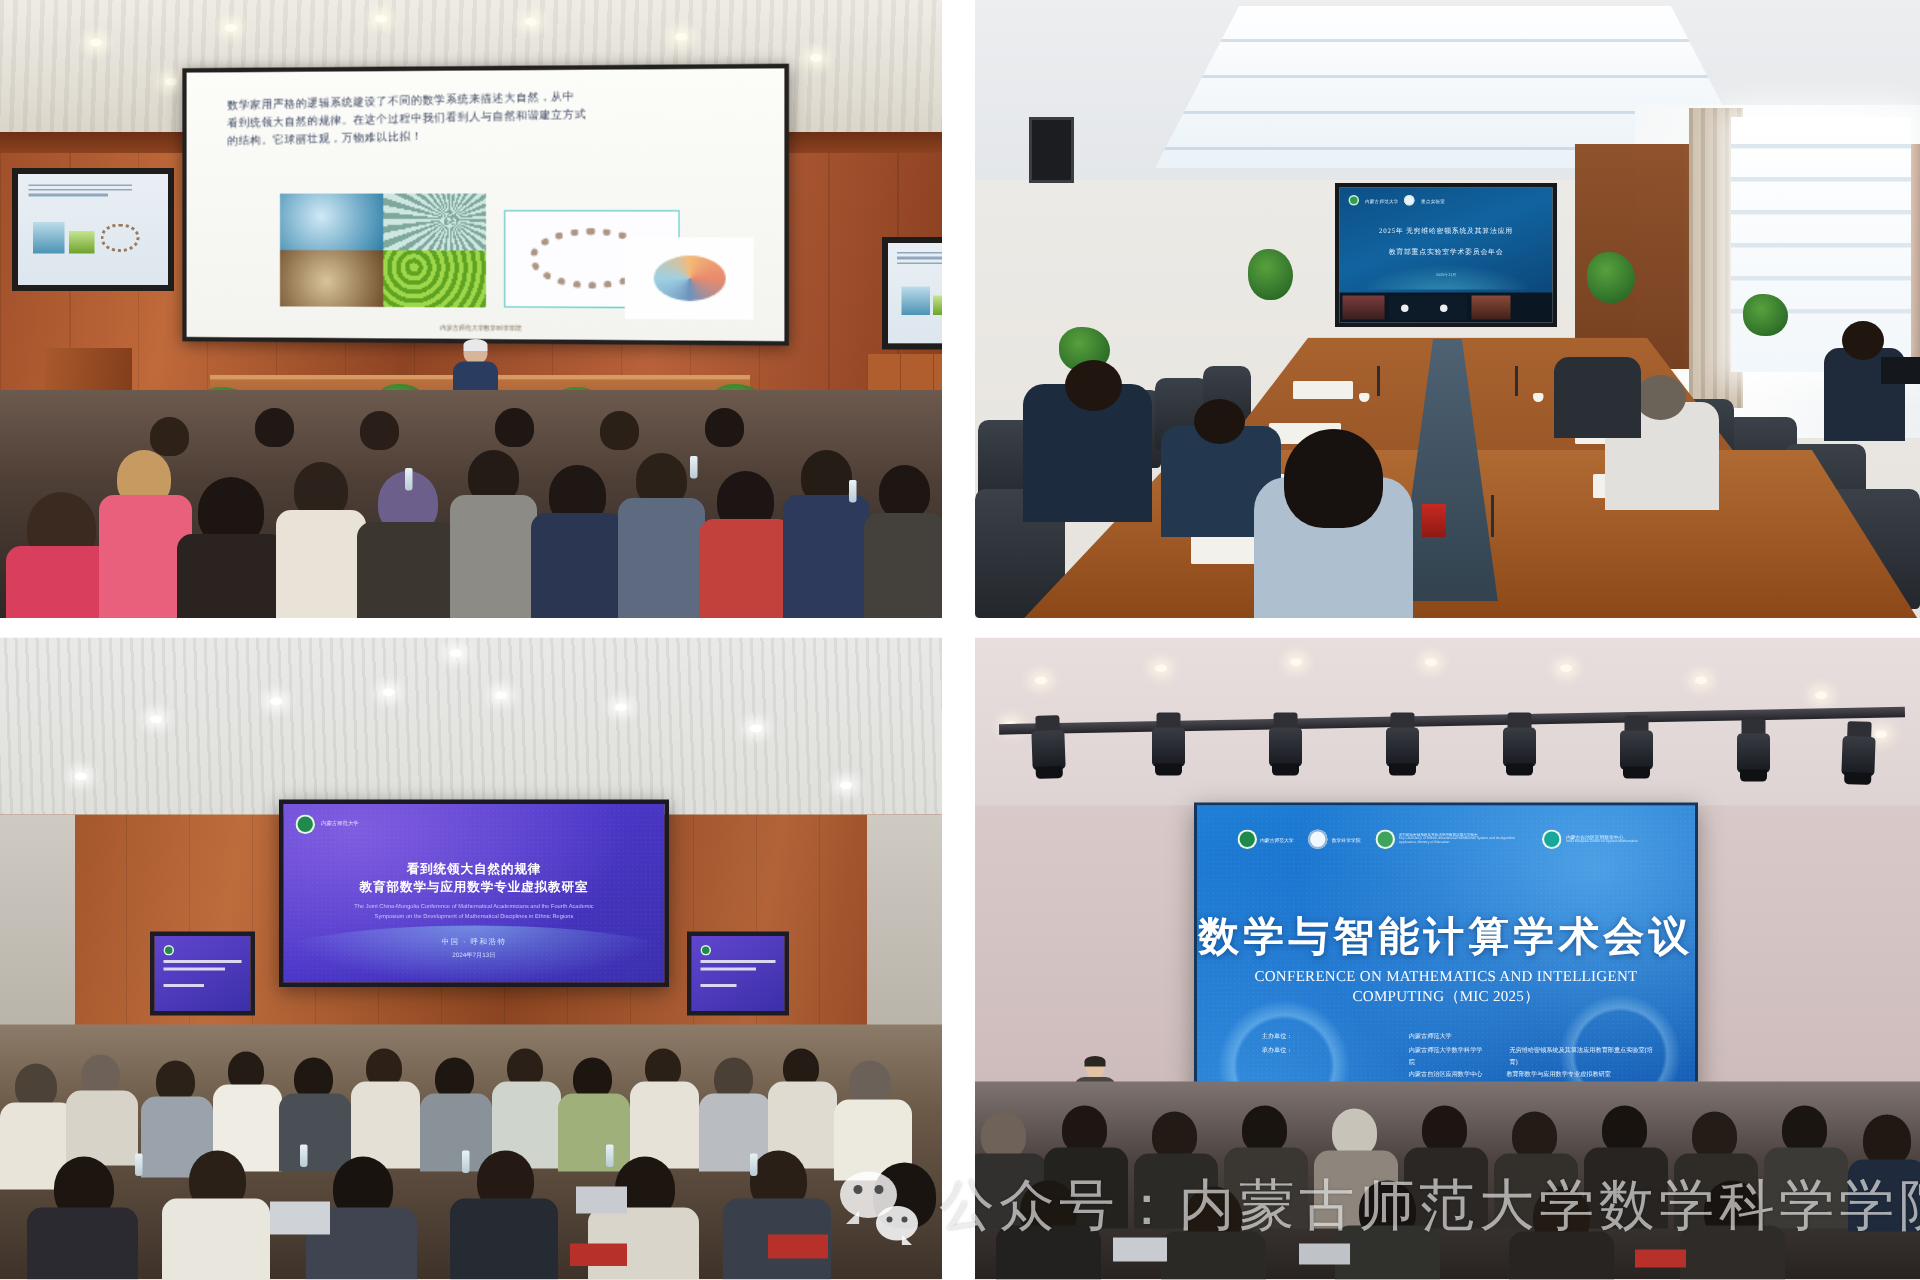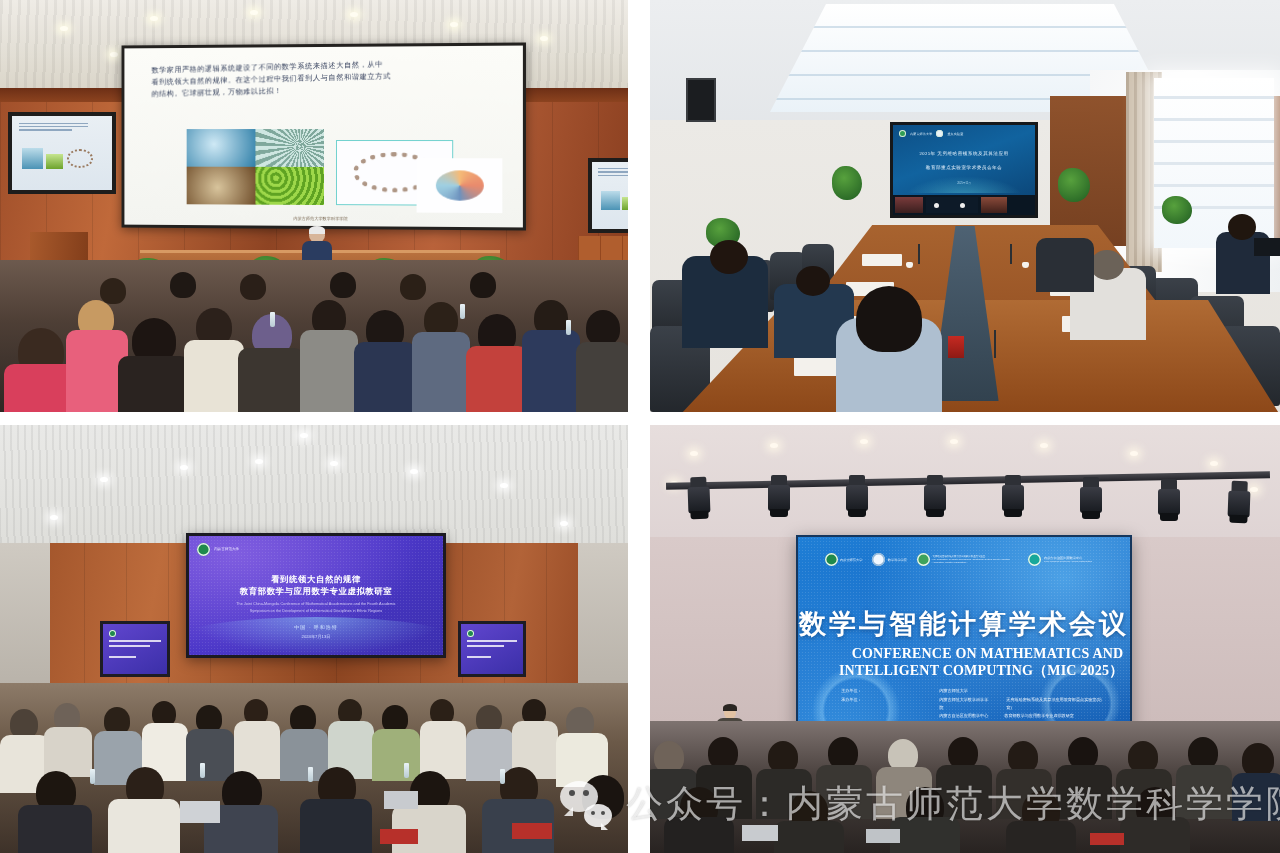--- a/index.html
+++ b/index.html
@@ -281,22 +281,22 @@
     background:#1f8a4c; box-shadow:inset 0 0 0 1.4px #eaf6ee;}
   .br-logos .circ.w{ background:#f0f7ff; box-shadow:inset 0 0 0 1.4px #8fb6d8;}
   .br-logos .circ.g2{ background:#3ea35c; }
   .br-logos .circ.tq{ background:#17a89a; }
   .br-logos .lbl{ font-size:3.2px; color:#eaf4ff; line-height:1.35; white-space:nowrap;}
   .br-logos .lbl small{ font-size:2.3px; opacity:.9; display:block;}
   .br-title{ position:absolute; left:0; right:0; top:30%; text-align:center;
     font-size:27px; font-weight:bold; color:#ffffff; letter-spacing:3px;
     font-family:"Liberation Serif",serif;
     text-shadow:0 1px 4px rgba(0,40,90,.55);}
-  .br-sub{ position:absolute; left:2%; right:2%; top:47%; text-align:right;
-    font-size:14px; font-weight:bold; color:#ffffff; letter-spacing:.2px;
+  .br-sub{ position:absolute; left:2%; right:2%; top:47%; text-align:center;
+    font-size:10px; font-weight:normal; color:#ffffff; letter-spacing:.2px;
     font-family:"Liberation Serif",serif;}
   .br-org{ position:absolute; left:13%; right:8%; top:65%;
     font-size:4.1px; color:#f0f7ff; line-height:2.05;}
   .br-org .row{ display:flex; gap:16px;}
   .br-org .row .k{ min-width:82px;}
   .br-date{ position:absolute; left:0; right:0; top:87%; text-align:center;
     font-size:4.4px; color:#f2f8ff; line-height:1.8;}
   .br-partner{ position:absolute; left:8%; bottom:3%; display:flex; gap:4px; align-items:center;
     font-size:3.1px; color:#e6f2ff;}
   .br-partner .tag{ background:rgba(255,255,255,.22); padding:1px 3px; border-radius:1px;}

